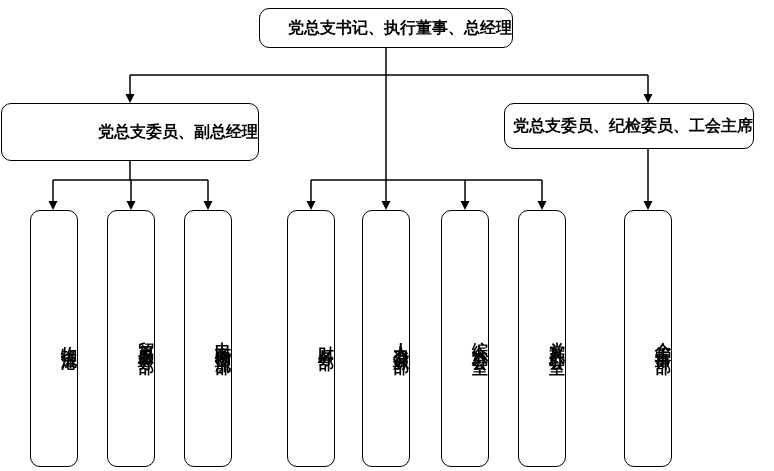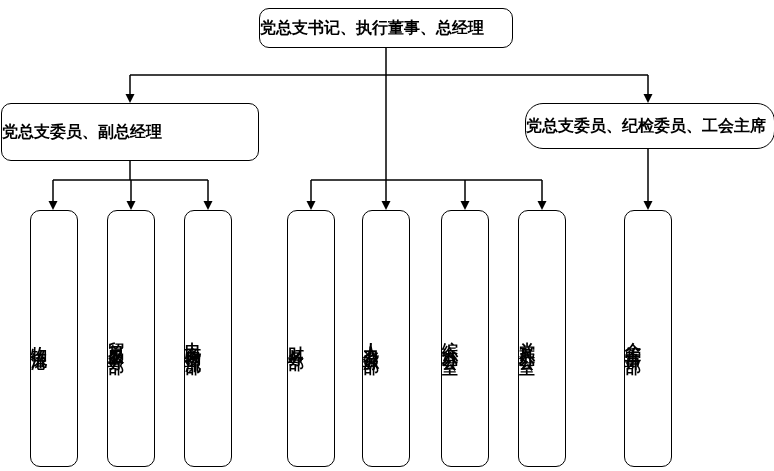--- a/index.html
+++ b/index.html
@@ -15,21 +15,21 @@
   .wires line { stroke: #000000; stroke-width: 1.5; }
   .wires polygon { fill: #000000; stroke: none; }
   .node {
     position: absolute;
     box-sizing: border-box;
     background: #ffffff;
     border: 1.5px solid #000000;
     border-radius: 10px;
     display: flex;
     align-items: center;
-    justify-content: flex-start;
+    justify-content: flex-end;
     color: #000000;
     font-weight: 700;
   }
   .h-label {
     font-size: 16px;
     white-space: nowrap;
     text-align: center;
   }
   .v-label {
     writing-mode: vertical-rl;
@@ -80,21 +80,21 @@
   </svg>
 
   <div class="node" style="left:259px; top:8px; width:254px; height:40px;">
     <span class="h-label">党总支书记、执行董事、总经理</span>
   </div>
 
   <div class="node" style="left:1px; top:103px; width:258px; height:58px;">
     <span class="h-label">党总支委员、副总经理</span>
   </div>
 
-  <div class="node" style="left:525px; top:103px; width:250px; height:46px;border-radius:18px;">
+  <div class="node" style="left:504px; top:103px; width:250px; height:46px;">
     <span class="h-label">党总支委员、纪检委员、工会主席</span>
   </div>
 
   <div class="node" style="left:30px; top:210px; width:48px; height:257px;">
     <span class="v-label">物流港</span>
   </div>
 
   <div class="node" style="left:107px; top:210px; width:48px; height:257px;">
     <span class="v-label">贸易服务部</span>
   </div>

